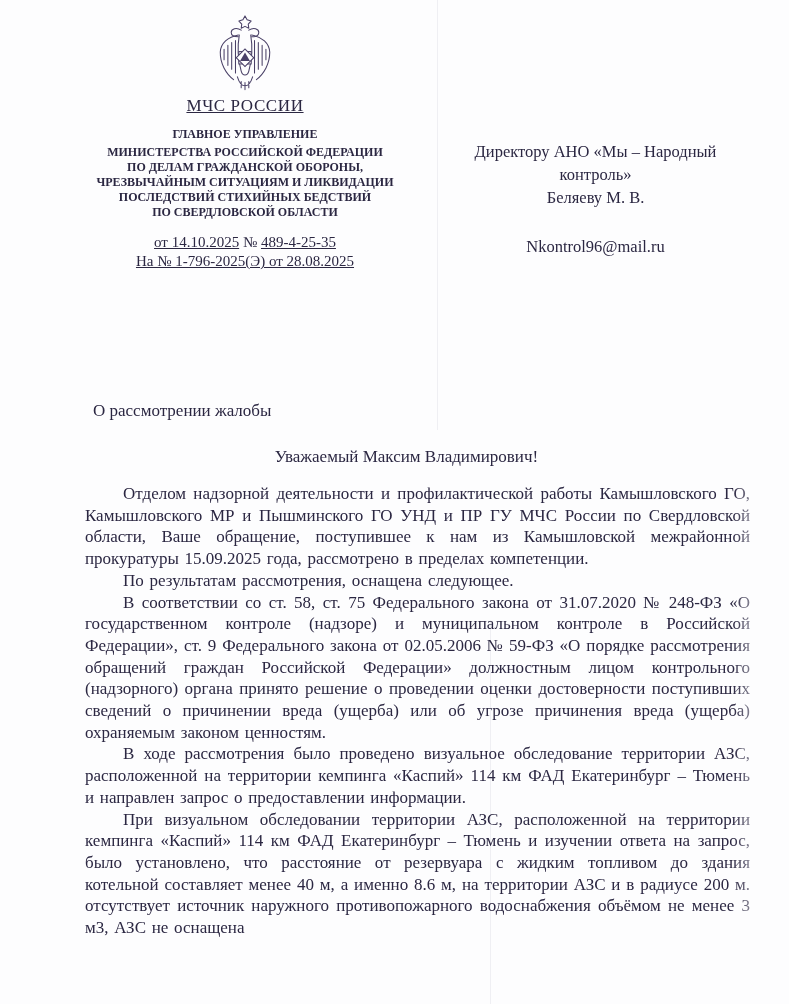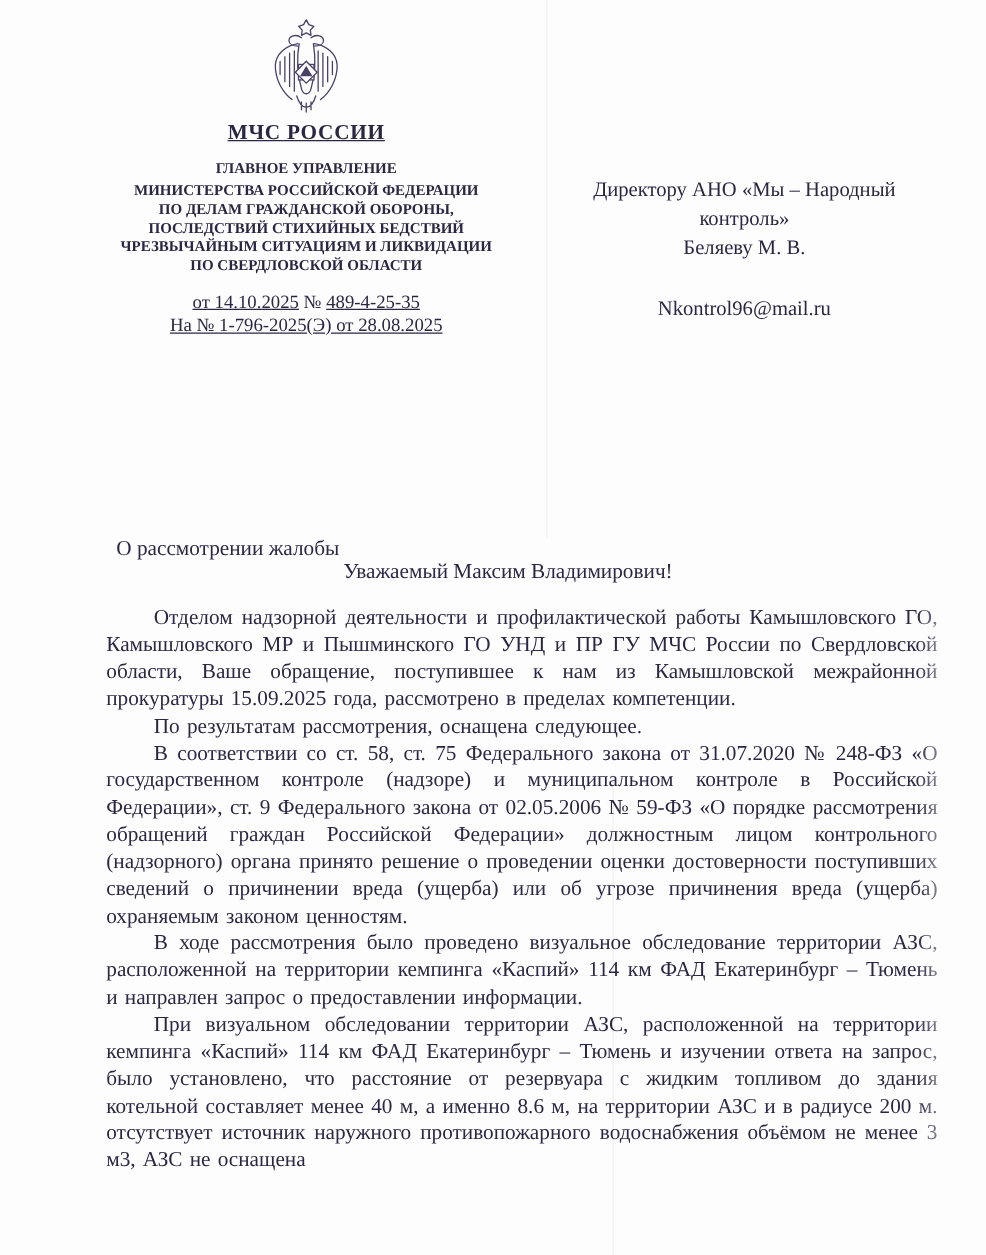--- a/index.html
+++ b/index.html
@@ -19,39 +19,39 @@
   .fade-right {
     position:absolute; top:470px; right:26px; width:30px; height:520px;
     background:linear-gradient(to right, rgba(253,253,254,0), rgba(253,253,254,0.72));
     pointer-events:none;
   }
 
   
   .letterhead { position:absolute; left:57px; top:14px; width:376px; text-align:center; }
   .emblem { display:block; margin:0 auto; width:58px; height:78px; }
   .org-title {
-    margin-top:4px; font-size:17px; font-weight:bold;
+    margin-top:4px; font-size:17px; font-weight:normal;
     letter-spacing:0.6px; text-decoration:underline;
   }
   .dept { margin-top:11px; font-weight:bold; font-size:12px; line-height:15px; }
   .dept .first { margin-bottom:3px; }
   .unit { margin-top:8px; font-weight:bold; font-size:15px; line-height:19px; }
   .addr { margin-top:9px; font-size:12.5px; line-height:14px; }
   .refs { margin-top:13px; font-size:15px; line-height:19px; }
   .refs .u { text-decoration:underline; }
 
   
   .addressee {
     position:absolute; left:428px; top:140px; width:335px;
     text-align:center; font-size:16.5px; line-height:23px;
   }
   .addressee .email { margin-top:26px; }
 
   
-  .subject { position:absolute; left:93px; top:401px; font-size:17px;margin-top:28px; }
+  .subject { position:absolute; left:93px; top:401px; font-size:17px; }
   .salutation {
     position:absolute; left:74px; top:447px; width:665px;
     text-align:center; font-size:17px;
   }
   .body-text {
     position:absolute; left:85px; top:483px; width:665px;
     font-size:17px; line-height:21.7px; text-align:justify;
   }
   .body-text p { margin:0; text-indent:38px; word-spacing:1.5px; }
 </style>
@@ -92,22 +92,22 @@
         <path d="M30 40.5 l5.2 9 h-10.4 z" fill="#4a4167"></path>
       </g>
     </svg>
 
     <div class="org-title">МЧС РОССИИ</div>
 
     <div class="dept">
       <div class="first">ГЛАВНОЕ УПРАВЛЕНИЕ</div>
       <div>МИНИСТЕРСТВА РОССИЙСКОЙ ФЕДЕРАЦИИ</div>
       <div>ПО ДЕЛАМ ГРАЖДАНСКОЙ ОБОРОНЫ,</div>
+      <div>ЧРЕЗВЫЧАЙНЫМ СИТУАЦИЯМ И ЛИКВИДАЦИИ</div>
       <div>ПОСЛЕДСТВИЙ СТИХИЙНЫХ БЕДСТВИЙ</div>
-      <div>ЧРЕЗВЫЧАЙНЫМ СИТУАЦИЯМ И ЛИКВИДАЦИИ</div>
       <div>ПО СВЕРДЛОВСКОЙ ОБЛАСТИ</div>
     </div>
 
 
 
     <div class="refs">
       <div><span class="u">от 14.10.2025</span> <span>№</span> <span class="u">489-4-25-35</span></div>
       <div class="u">На № 1-796-2025(Э) от 28.08.2025</div>
     </div>
   </div>

